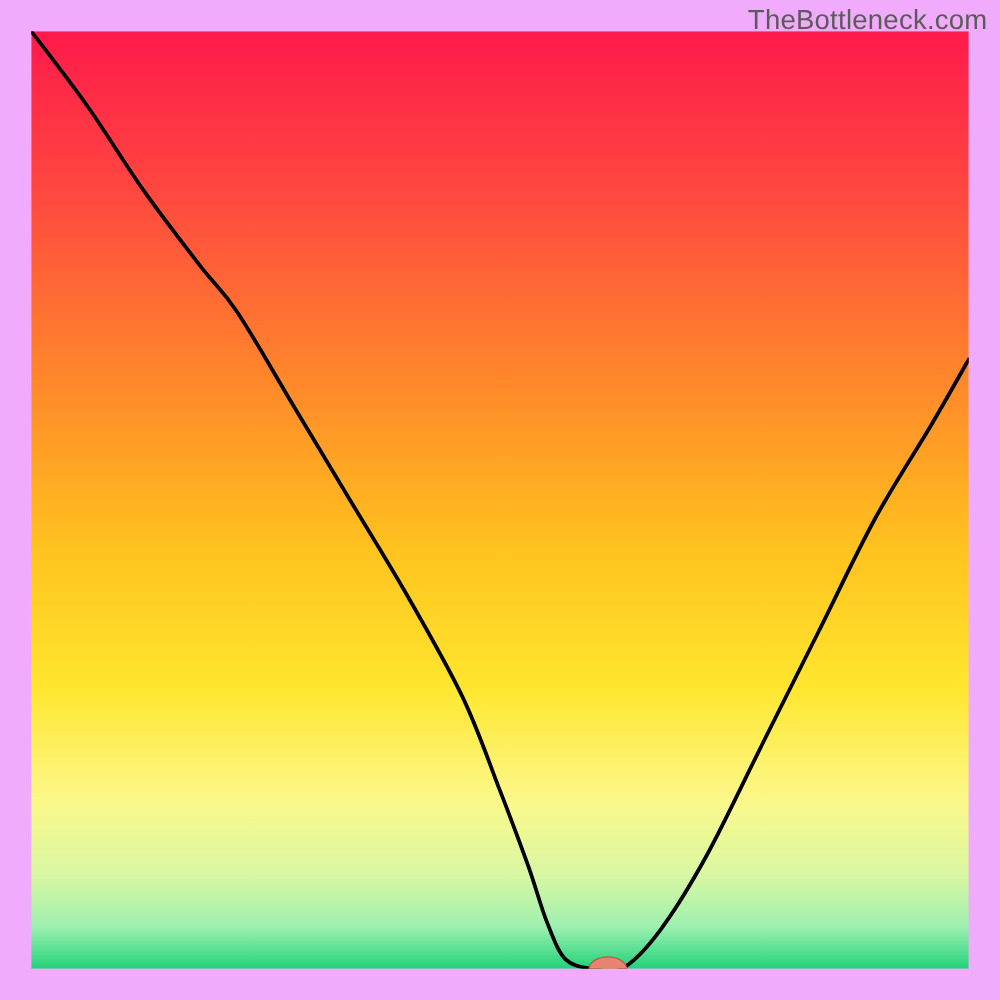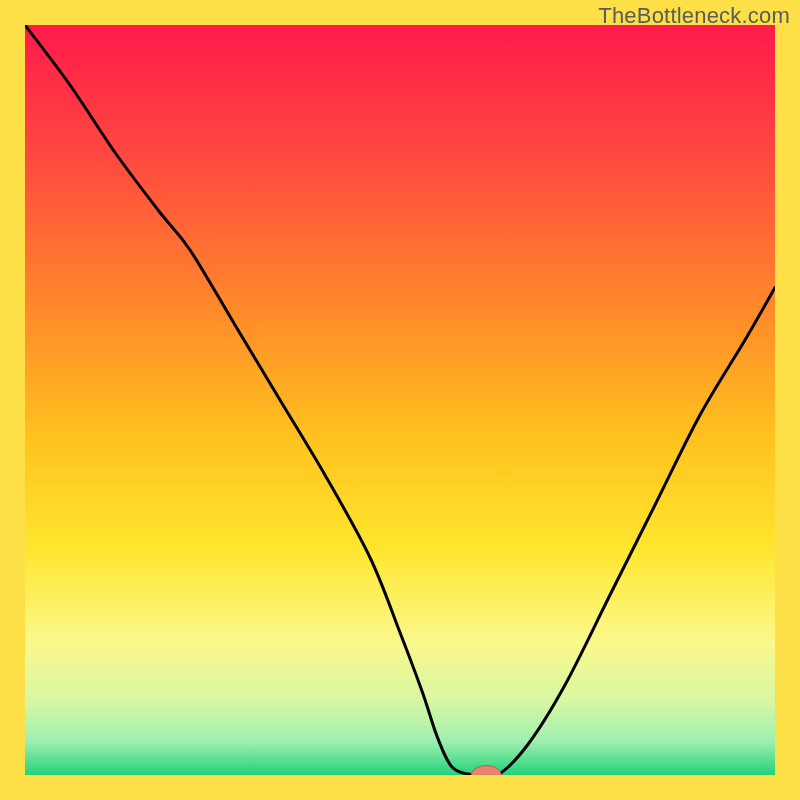--- a/index.html
+++ b/index.html
@@ -7,21 +7,21 @@
     padding: 0;
     width: 800px;
     height: 800px;
     background: #000;
     overflow: hidden;
   }
   .frame {
     position: relative;
     width: 800px;
     height: 800px;
-    background: #fde047;
+    background: #f0abfc;
   }
   .watermark {
     position: absolute;
     top: 3px;
     right: 10px;
     font-family: Arial, Helvetica, sans-serif;
     font-size: 22px;
     font-weight: 500;
     color: #5b5b5b;
     letter-spacing: 0.2px;

